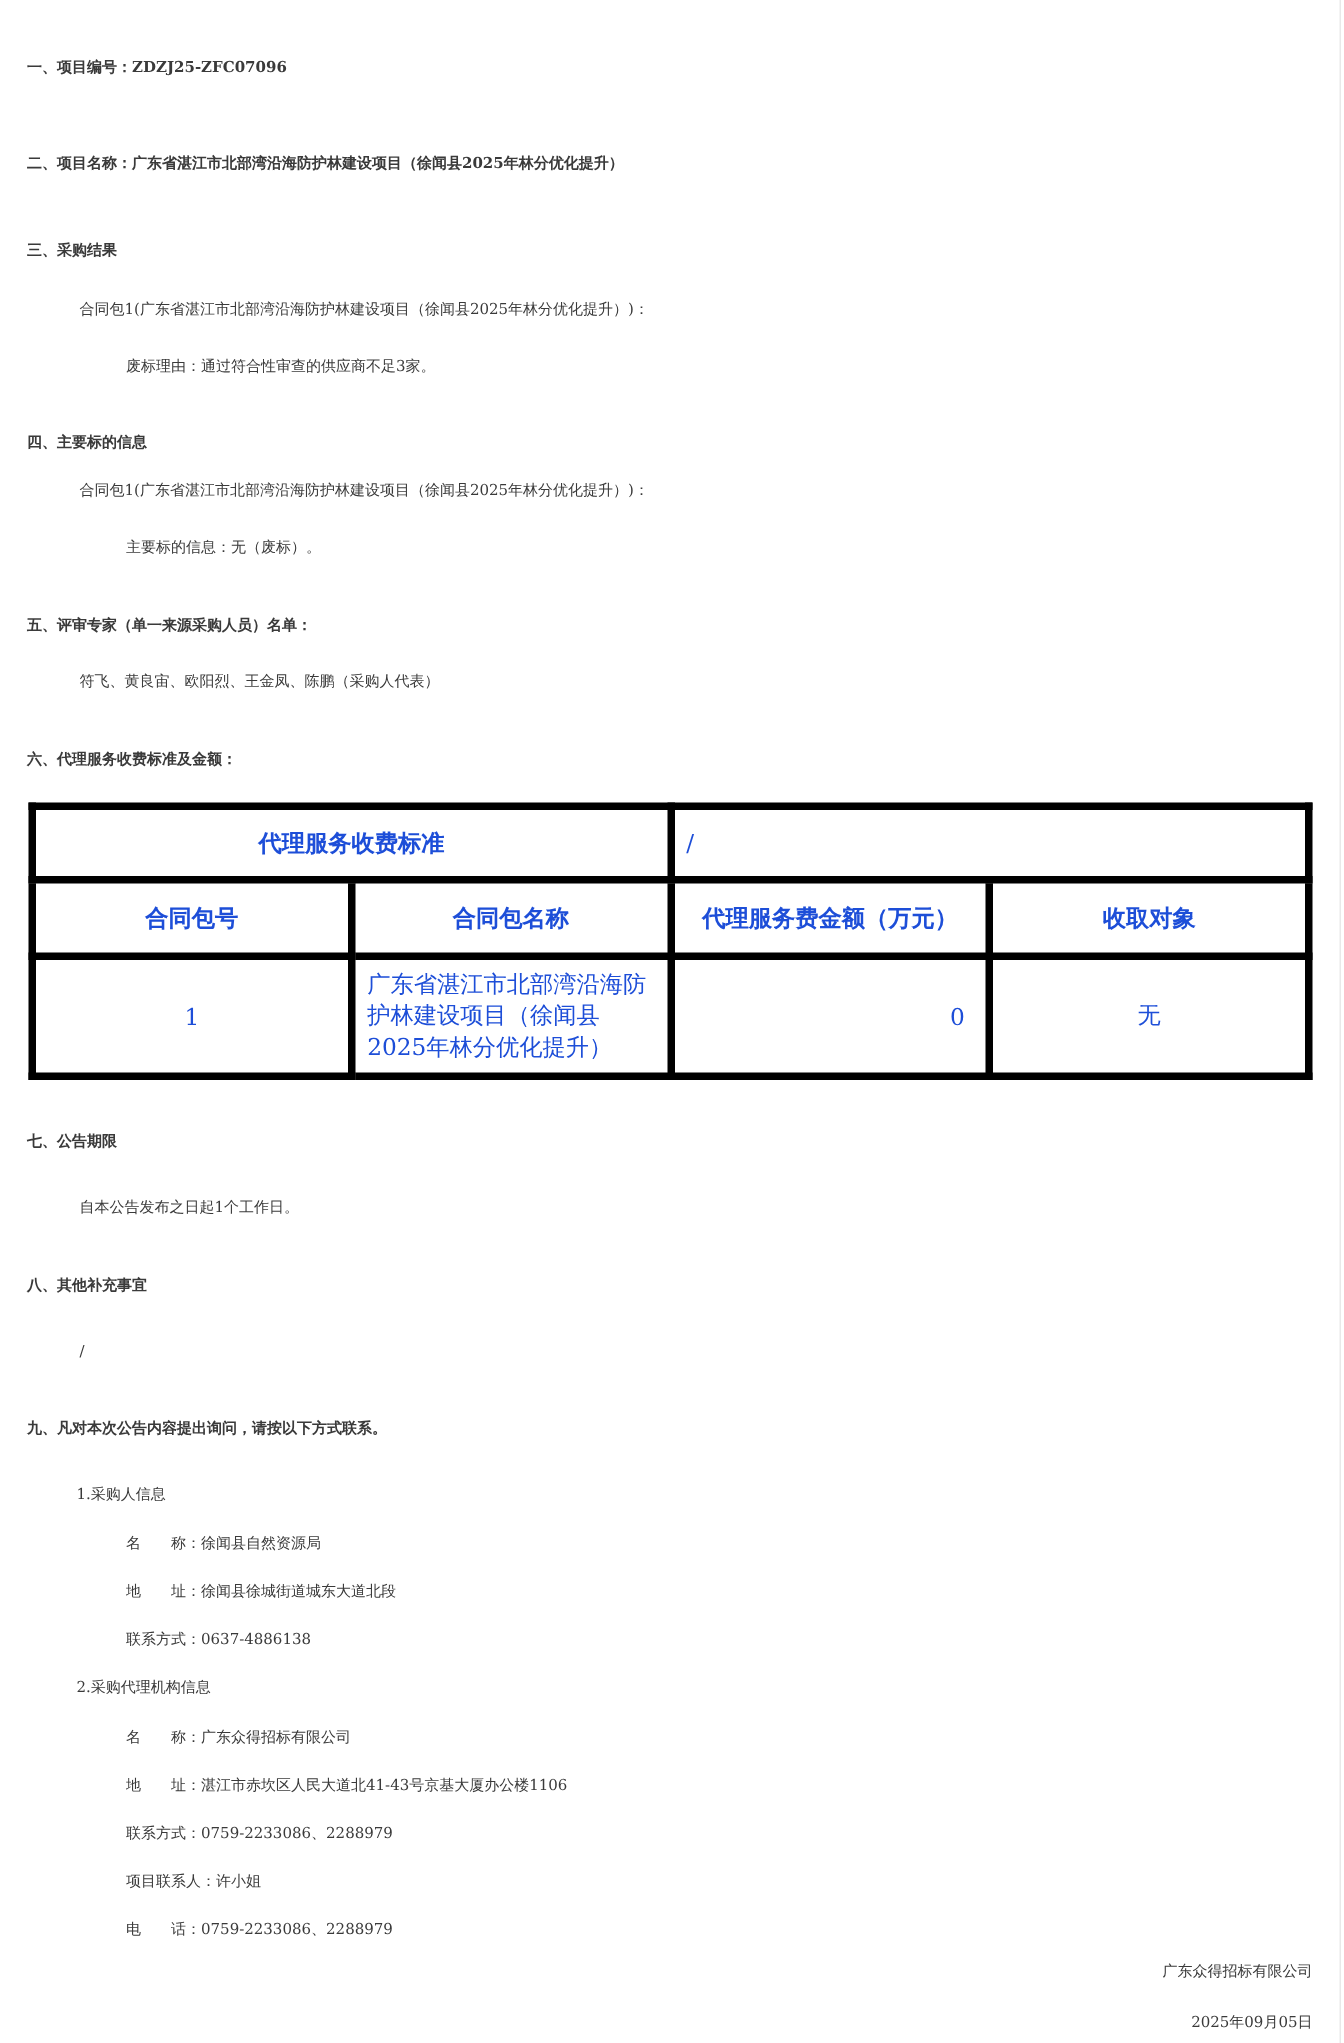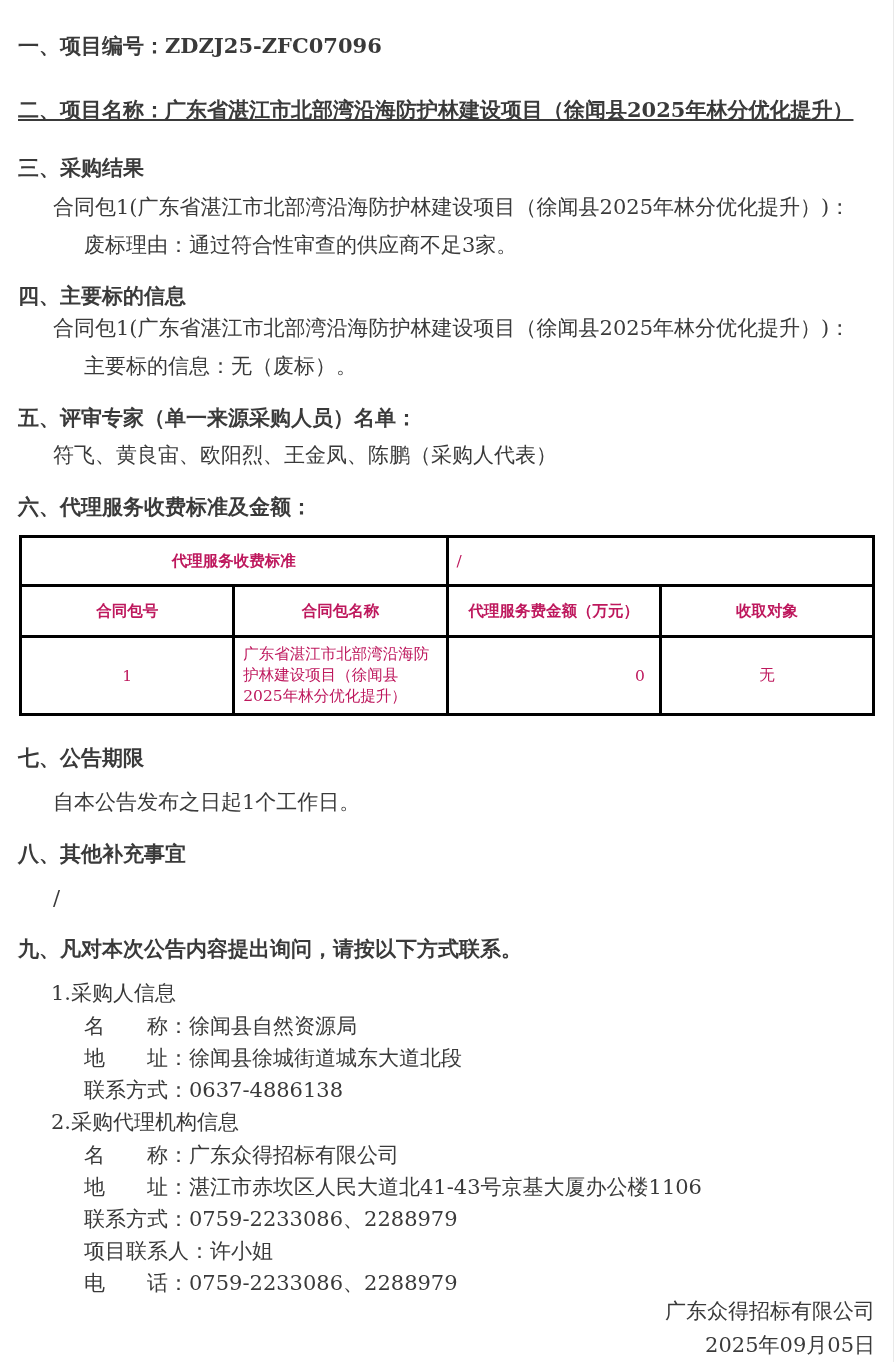--- a/index.html
+++ b/index.html
@@ -13,56 +13,56 @@
   }
   .page {
     position: relative;
     width: 894px;
     min-height: 1362px;
     border-right: 1px solid #e9e9e9;
     padding-top: 36px;
   }
   .line {
     display: block;
-    font-size: 21px;
+    font-size: 10px;
     line-height: 20px;
     white-space: nowrap;
   }
   .h { font-weight: bold; }
   .ml18 { margin-left: 18px; }
   .ml51 { margin-left: 51px; }
   .ml53 { margin-left: 53px; }
   .ml84 { margin-left: 84px; }
   .right { text-align: right; margin-right: 18px; white-space: nowrap; }
 
   
-  .mt44 { margin-top: 44px; text-decoration: underline; }
+  .mt44 { margin-top: 44px; }
   .mt38 { margin-top: 38px; }
   .mt19 { margin-top: 19px; }
   .mt18 { margin-top: 18px; }
   .mt31 { margin-top: 31px; }
   .mt12 { margin-top: 12px; }
   .mt13 { margin-top: 13px; }
   .mt32 { margin-top: 32px; }
   .mt17 { margin-top: 17px; }
   .mt20 { margin-top: 24px; }
   .mt8  { margin-top: 8px; }
   .mt14 { margin-top: 14px; }
 
   table.fee {
     margin: 18px 0 0 19px;
     border-collapse: collapse;
     table-layout: fixed;
     width: 856px;
   }
   table.fee td {
-    border: 3px solid #000000;
+    border: 5px solid #000000;
     font-size: 15.5px;
     vertical-align: middle;
-    color: #be185d;
+    color: #1d4ed8;
   }
   .c1 { width: 129px; }
   .c2 { width: 300px; }
   .c3 { width: 213px; }
   .c4 { width: 214px; }
   tr.r1 td { height: 49px; }
   tr.r2 td { height: 51px; }
   tr.r3 td { height: 56px; }
   td.center { text-align: center; }
   td.bold { font-weight: bold; }

